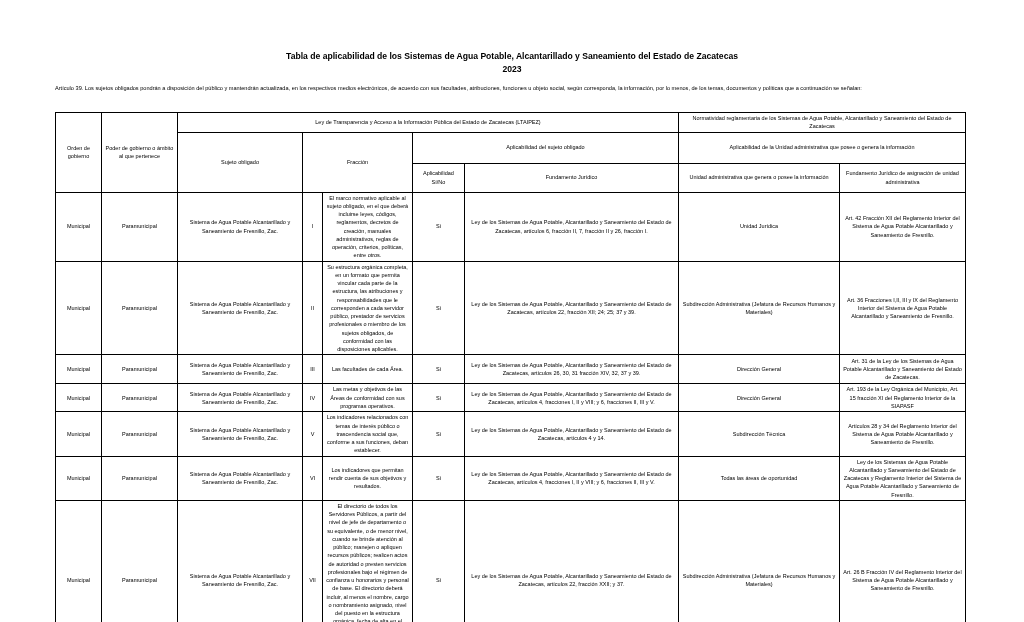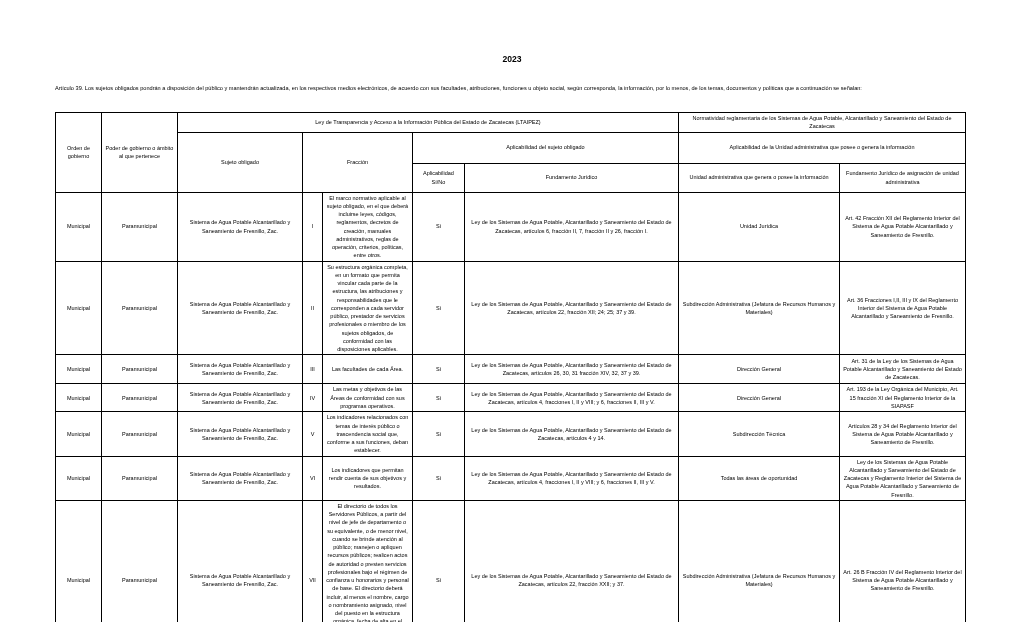--- a/index.html
+++ b/index.html
@@ -30,20 +30,21 @@
   th.group{font-weight:bold;font-size:5.1px;}
   th.group-right{font-weight:bold;font-size:4.8px;}
   td.desc{text-align:left;}
   td.small-font{font-size:3.9px;}
   .prewrap{white-space:pre-line;}
 </style>
 </head>
 <body>
 
 <div class="doc-title">
+  <div>Tabla de aplicabilidad de los Sistemas de Agua Potable, Alcantarillado y Saneamiento del Estado de Zacatecas</div>
   <div class="doc-year">2023</div>
 </div>
 
 <div class="doc-intro">Artículo 39. Los sujetos obligados pondrán a disposición del público y mantendrán actualizada, en los respectivos medios electrónicos, de acuerdo con sus facultades, atribuciones, funciones u objeto social, según corresponda, la información, por lo menos, de los temas, documentos y políticas que a continuación se señalan:</div>
 
 <table class="main">
   <colgroup>
     <col style="width:46px">
       <col style="width:76px">
       <col style="width:125px">

